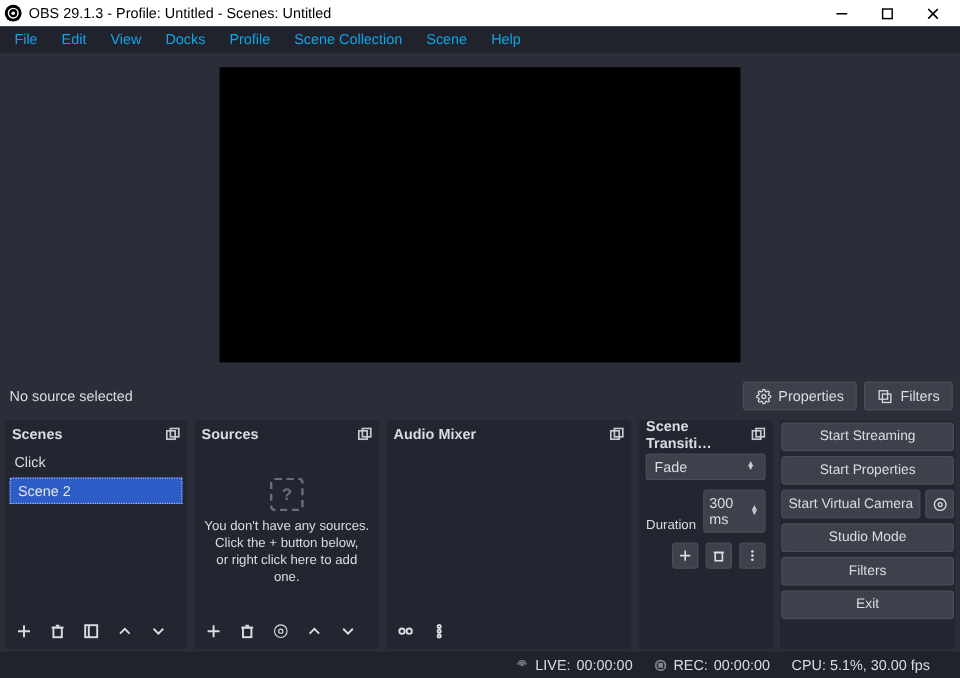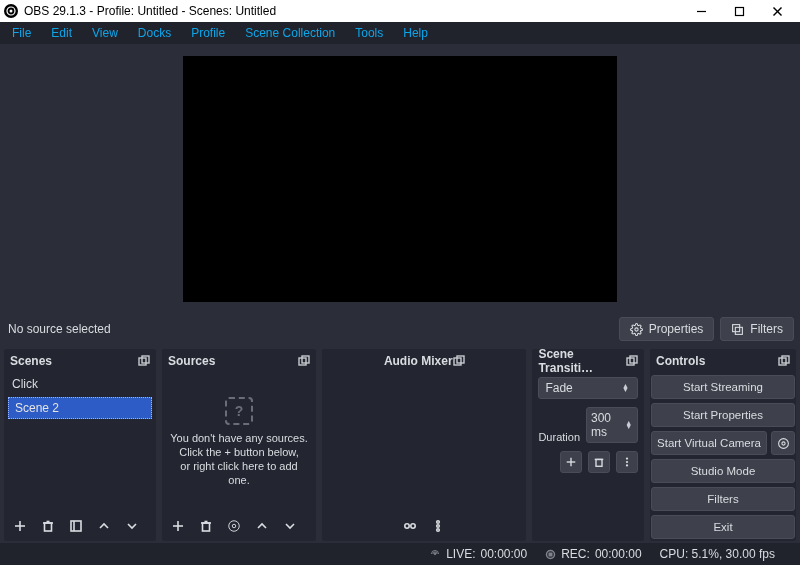--- a/index.html
+++ b/index.html
@@ -20,21 +20,21 @@
   
   .ctx{height:32px;display:flex;align-items:center;padding:0 6px;gap:6px;}
   .ctx .label{flex:0 0 auto;margin-right:auto;margin-left:2px;text-align:center;}
   .btn{background:#3e414b;border:1px solid #4a4d57;border-radius:3px;padding:4px 10px;display:flex;align-items:center;gap:6px;cursor:default;}
   .btn .icn{display:flex;}
   
   .docks{flex:1;display:flex;padding:4px 4px 2px 4px;gap:6px;}
   .dock{background:#232630;border-radius:3px;display:flex;flex-direction:column;}
   .dock-scenes{flex:0 0 152px;}
   .dock-sources{flex:0 0 154px;}
-  .dock-mixer{flex:1;align-items:center;}
+  .dock-mixer{flex:1;}
   .dock-trans{flex:0 0 108px;}
   .dock-ctrl{flex:0 0 146px;}
   .dhead{height:24px;display:flex;align-items:center;justify-content:space-between;padding:0 6px;font-weight:600;font-size:12.5px;}
   .dhead .pop{opacity:.9;}
   .dbody{flex:1;position:relative;}
   .dfoot{height:30px;display:flex;align-items:center;gap:8px;padding:0 6px;}
   .iconbtn{width:20px;height:20px;display:flex;align-items:center;justify-content:center;border-radius:2px;}
   .iconbtn svg{stroke:#d9dce0;fill:none;stroke-width:1.6;}
   
   .scene-item{padding:4px 8px;}
@@ -91,21 +91,21 @@
     </div>
 </div>
 
 <div class="menubar">
   <div class="mitem">File</div>
   <div class="mitem">Edit</div>
   <div class="mitem">View</div>
   <div class="mitem">Docks</div>
   <div class="mitem">Profile</div>
   <div class="mitem">Scene Collection</div>
-  <div class="mitem">Tools</div>
+  <div class="mitem">Scene</div>
   <div class="mitem">Help</div>
 </div>
 
 <div class="previewwrap">
   <div class="preview"></div>
 </div>
 
 <div class="ctx">
   <div class="label">No source selected</div>
   <div class="btn">
@@ -300,29 +300,20 @@
               <circle cx="7" cy="3" r="1.3"></circle>
               <circle cx="7" cy="7" r="1.3"></circle>
               <circle cx="7" cy="11" r="1.3"></circle>
             </svg>
           </div>
       </div>
     </div>
   </div>
 
   <div class="dock dock-ctrl">
-    <div class="dhead">
-      <span>Controls</span>
-      <span class="pop">
-          <svg width="12" height="12" viewBox="0 0 12 12" fill="none" stroke="#d9dce0" stroke-width="1.4">
-            <rect x="1" y="3" width="7" height="7"></rect>
-            <rect x="4" y="1" width="7" height="7"></rect>
-          </svg>
-        </span>
-    </div>
     <div class="ctrlbody">
       <div class="ctrlrow">
           <div class="bigbtn">Start Streaming</div>
         </div>
       <div class="ctrlrow">
           <div class="bigbtn">Start Properties</div>
         </div>
       <div class="ctrlrow">
         <div class="bigbtn">Start Virtual Camera</div>
         <div class="gearbtn">

